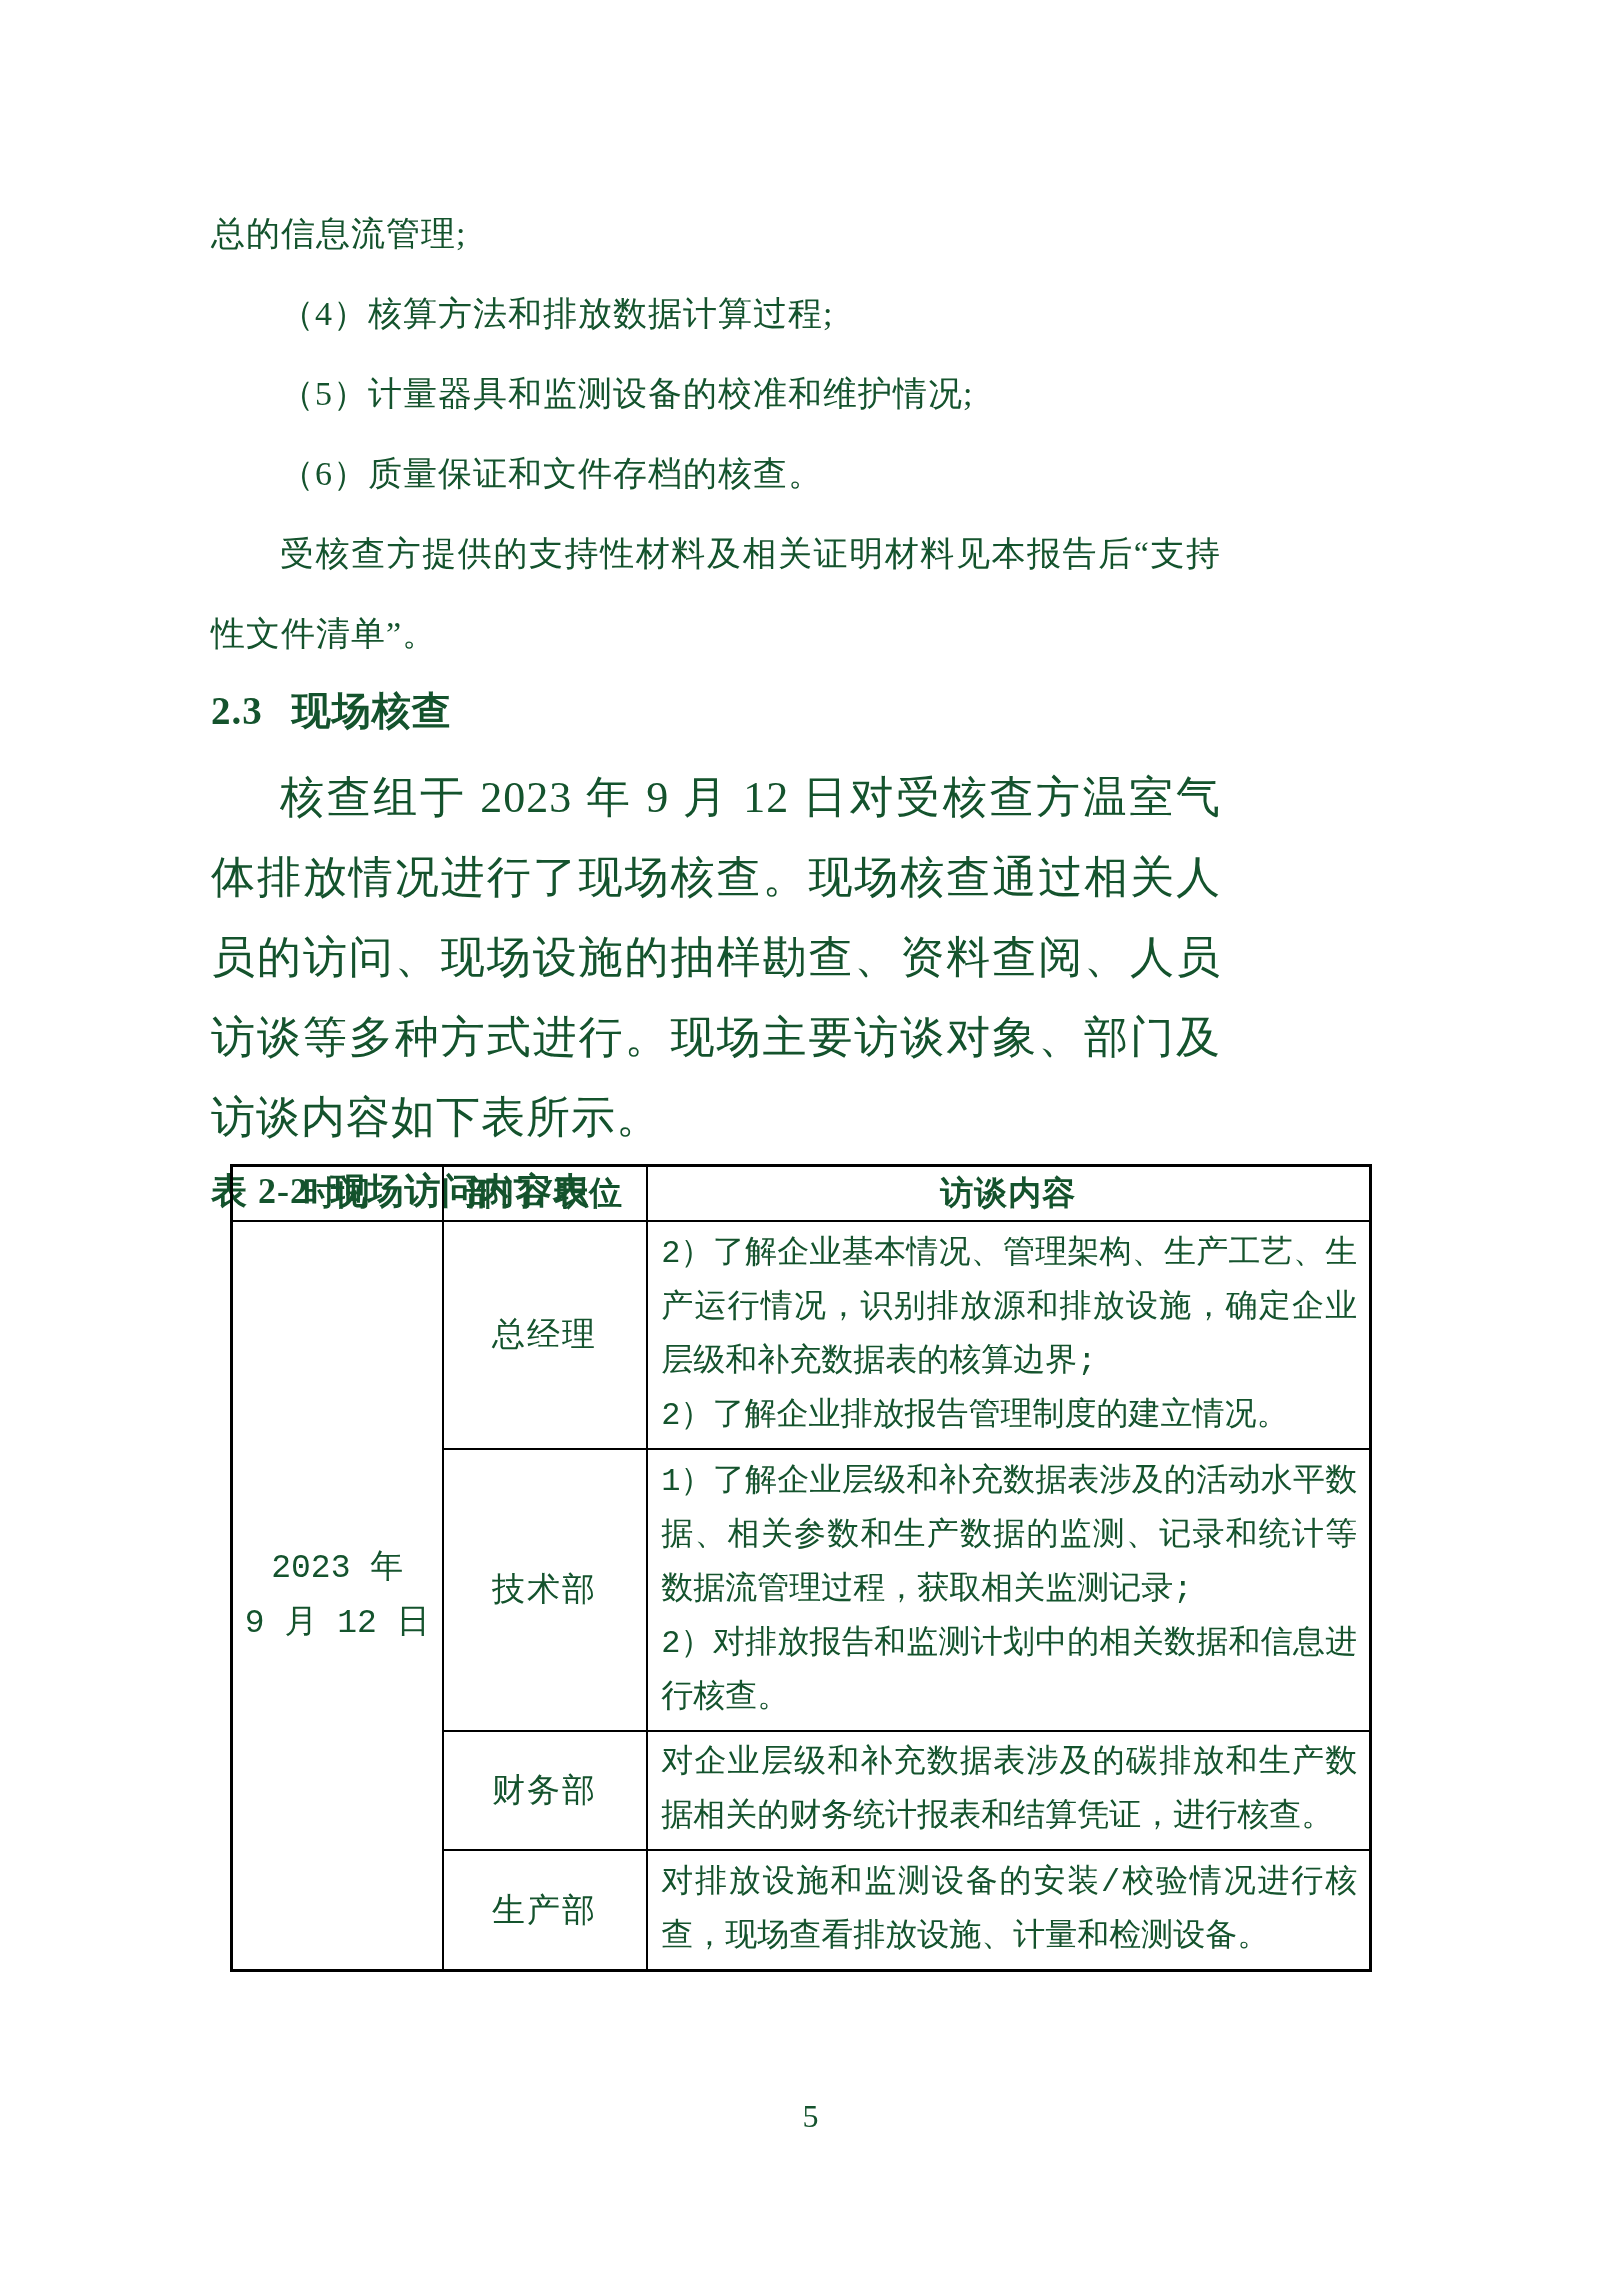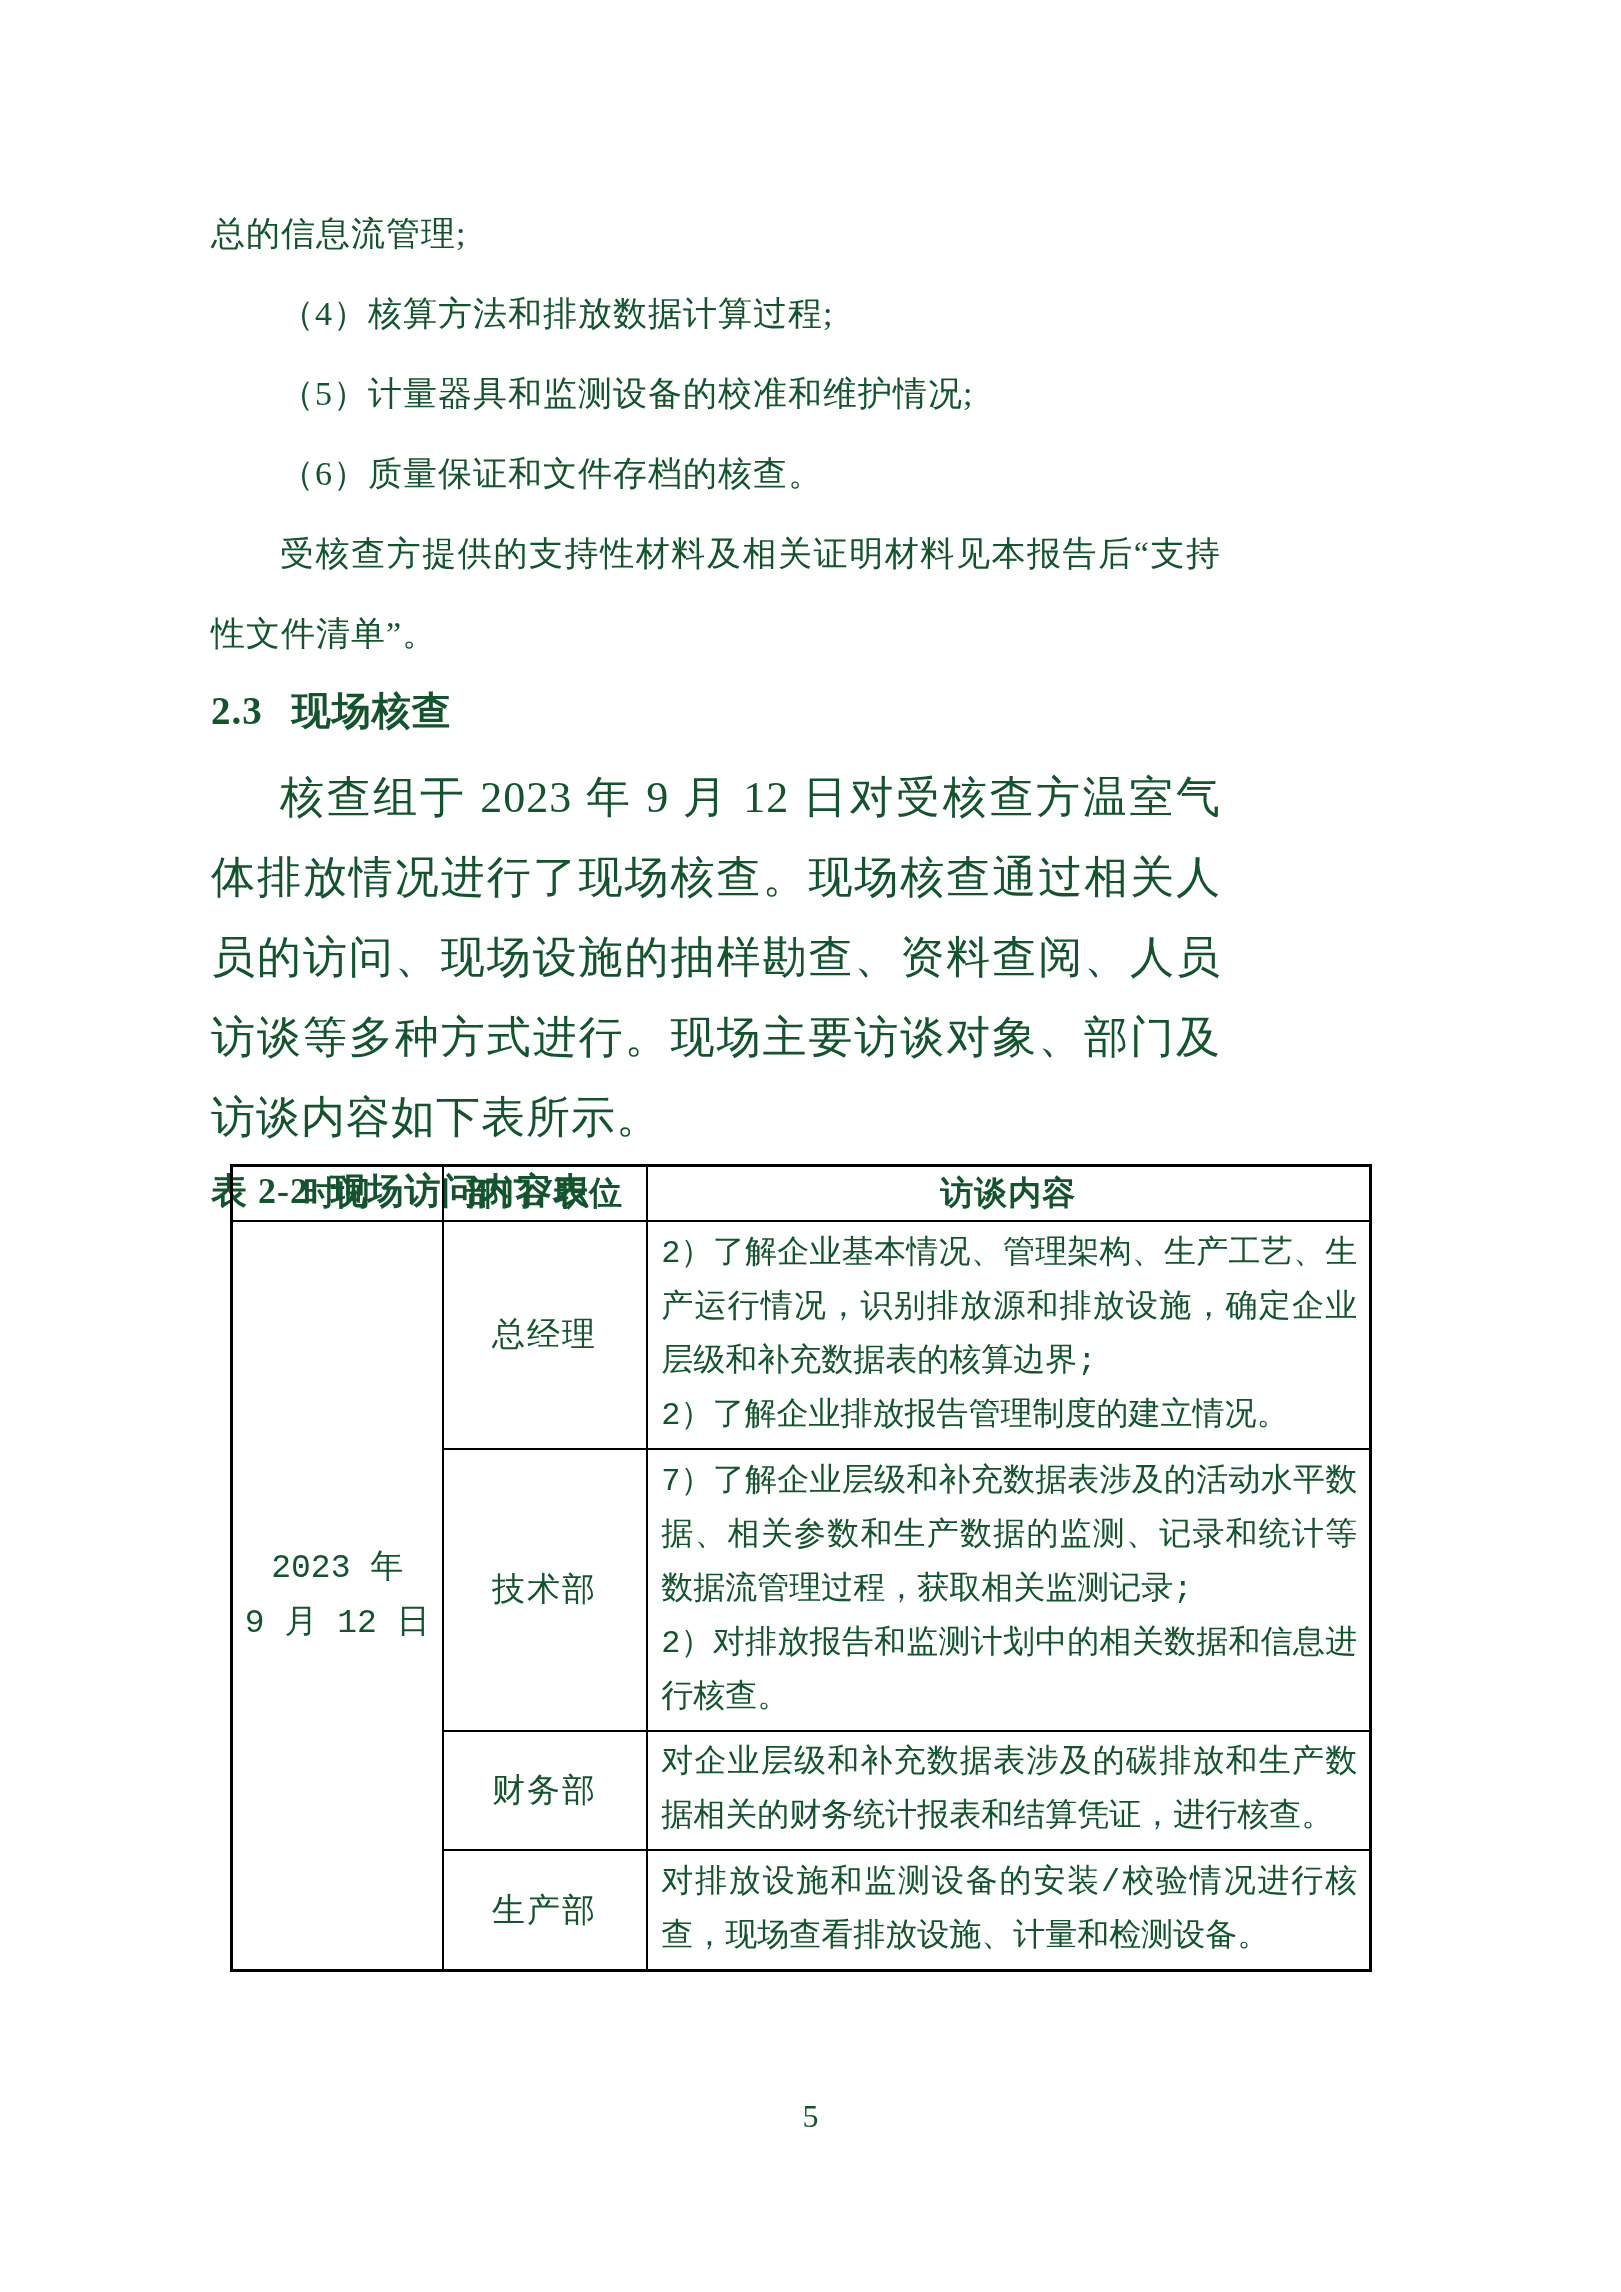--- a/index.html
+++ b/index.html
@@ -146,21 +146,21 @@
       </td>
       <td class="cell-dept">总经理</td>
       <td class="cell-content">
             <p>2）了解企业基本情况、管理架构、生产工艺、生产运行情况，识别排放源和排放设施，确定企业层级和补充数据表的核算边界;</p>
             <p>2）了解企业排放报告管理制度的建立情况。</p>
           </td>
     </tr>
     <tr>
       <td class="cell-dept">技术部</td>
       <td class="cell-content">
-            <p>7）了解企业层级和补充数据表涉及的活动水平数据、相关参数和生产数据的监测、记录和统计等数据流管理过程，获取相关监测记录;</p>
+            <p>1）了解企业层级和补充数据表涉及的活动水平数据、相关参数和生产数据的监测、记录和统计等数据流管理过程，获取相关监测记录;</p>
             <p>2）对排放报告和监测计划中的相关数据和信息进行核查。</p>
           </td>
     </tr>
     <tr>
       <td class="cell-dept">财务部</td>
       <td class="cell-content">
             <p>对企业层级和补充数据表涉及的碳排放和生产数据相关的财务统计报表和结算凭证，进行核查。</p>
           </td>
     </tr>
     <tr>

